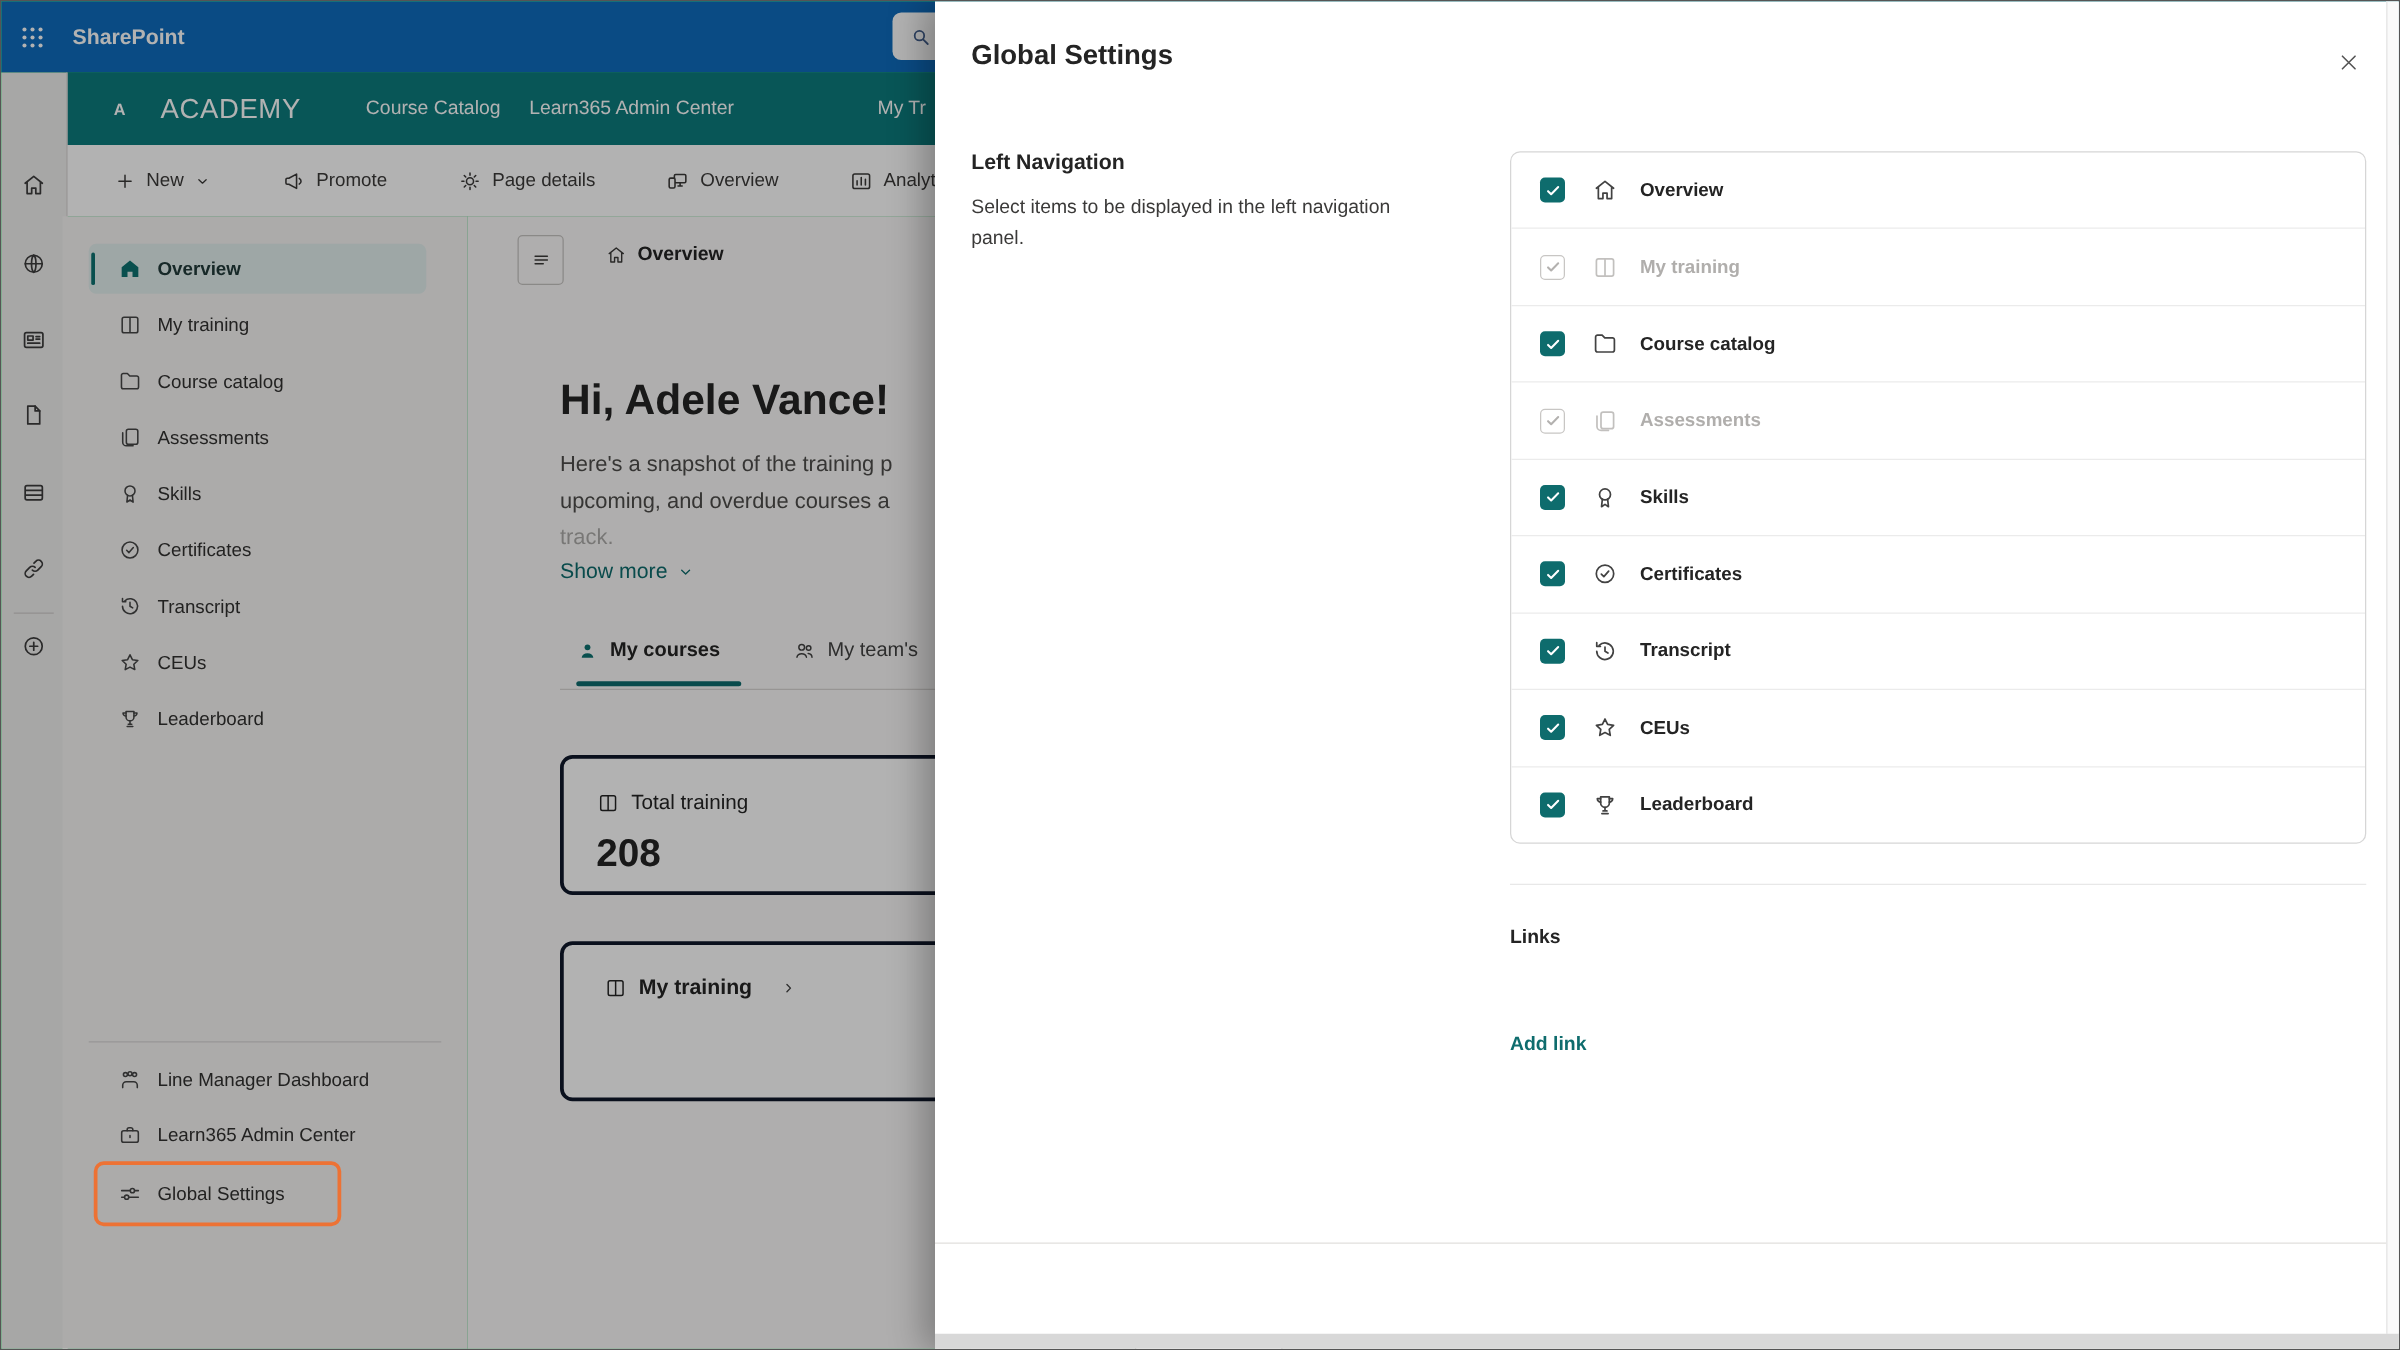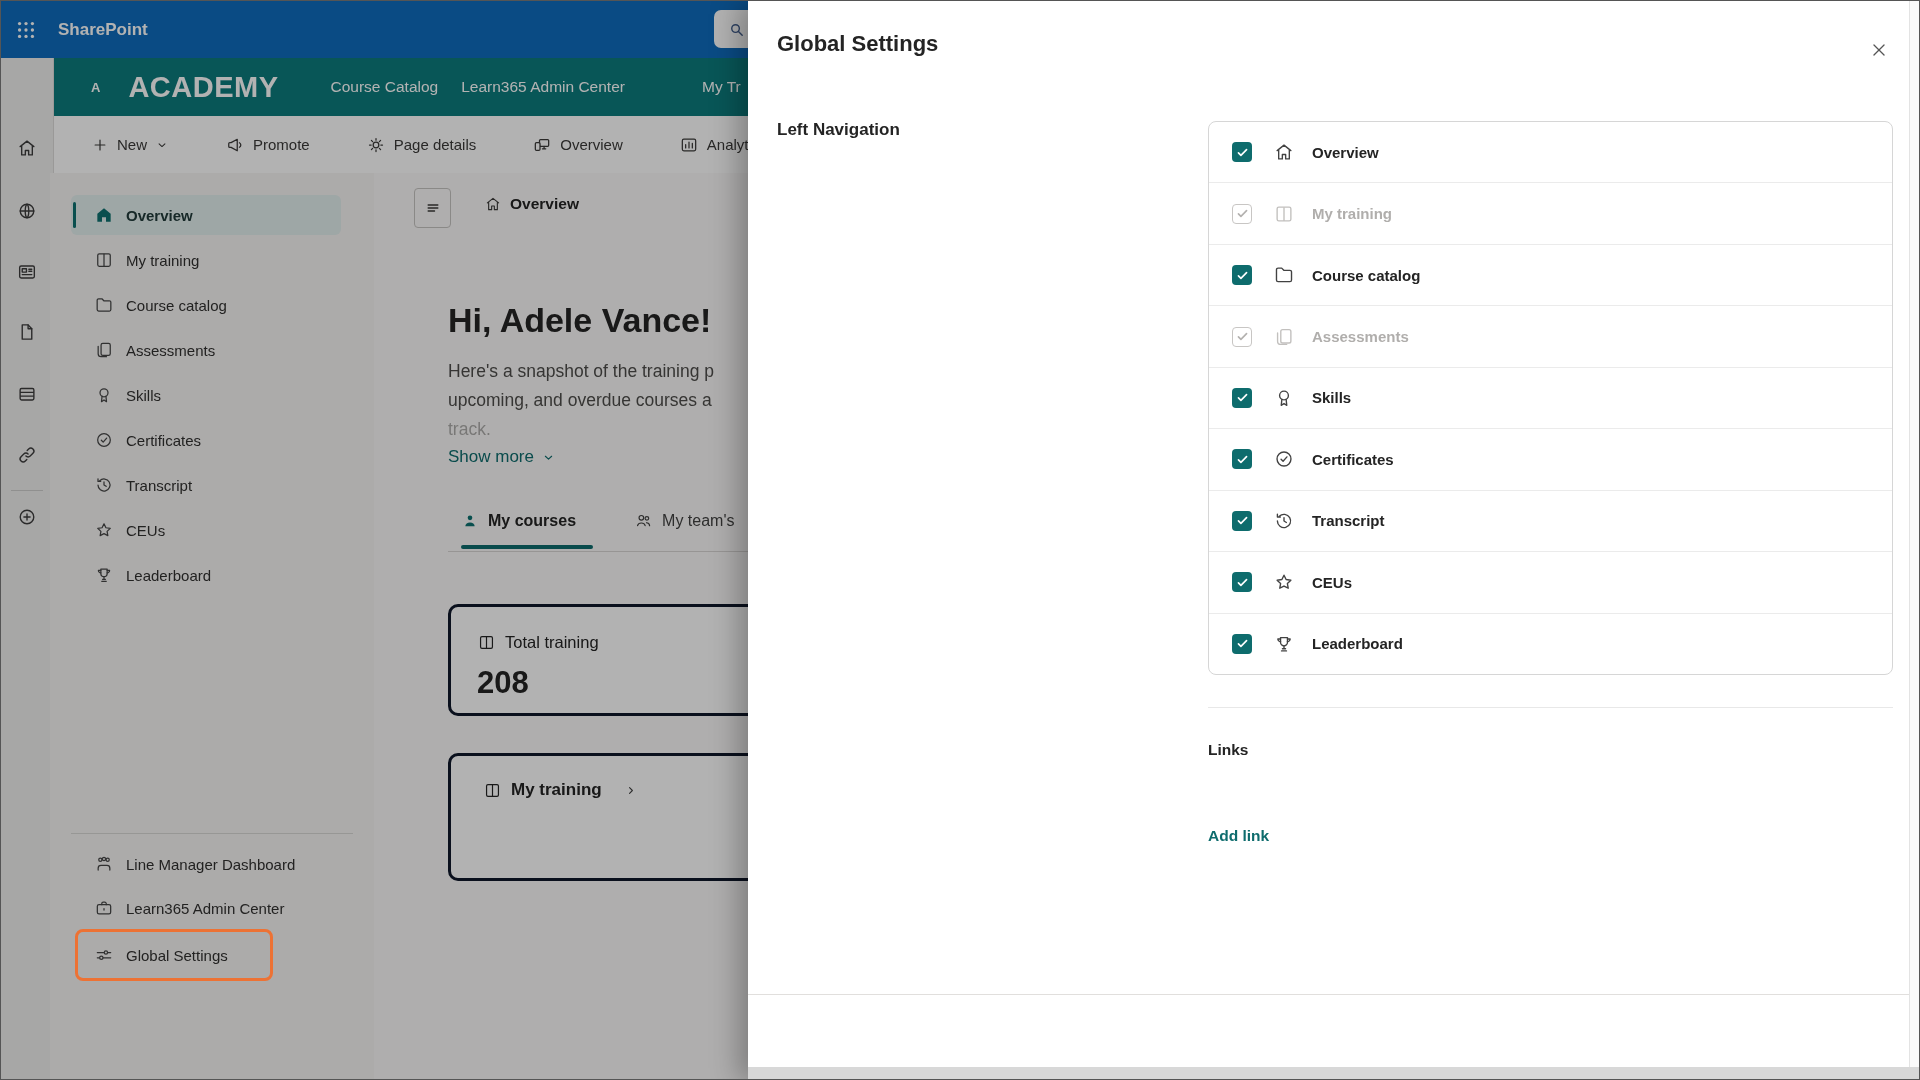--- a/index.html
+++ b/index.html
@@ -12,21 +12,21 @@
 
   
   .suite-bar{left:0;top:0;width:1920px;height:57px;background:#0f6cbd;display:flex;align-items:center;}
   .waffle{width:49px;height:57px;display:flex;align-items:center;justify-content:center;cursor:pointer;}
   .suite-title{color:#fff;font-size:17px;font-weight:bold;margin-left:8px;}
   .search-box{left:713px;top:9px;width:520px;height:38px;background:#fff;border-radius:7px;
               display:flex;align-items:center;padding-left:13px;box-sizing:border-box;color:#44618f;}
 
   .site-band{left:49px;top:57px;width:1871px;height:58px;background:#0c7b7d;display:flex;align-items:center;color:#fff;}
   .site-logo{font-size:13px;font-weight:600;margin-left:41px;}
-  .site-name{font-size:29px;font-weight:bold;letter-spacing:.5px;margin-left:28px;}
+  .site-name{font-size:22px;font-weight:normal;letter-spacing:.5px;margin-left:28px;}
   .site-nav{display:flex;margin-left:52px;font-size:15.5px;}
   .site-nav .navlink{margin-right:23px;white-space:nowrap;cursor:pointer;}
   .site-nav .navlink.last{position:absolute;left:652px;}
 
   .toolbar{left:49px;top:115px;width:1871px;height:57px;background:#fff;display:flex;align-items:center;
            color:#3b3a39;font-size:15px;}
   .tb-item{display:flex;align-items:center;gap:8px;cursor:pointer;white-space:nowrap;}
 
   .rail{left:0;top:57px;width:52px;height:1023px;background:#f0efee;border-right:1px solid #dddcda;color:#3d3d3d;}
   .rail .ric{position:absolute;left:15px;cursor:pointer;}
@@ -459,20 +459,21 @@
     <div class="abs panel-title">Global Settings</div>
     <div class="abs close-btn">
       <span>
         <svg width="22" height="22" viewBox="0 0 24 24" fill="none" stroke="currentColor" stroke-width="1.4" stroke-linecap="round">
             <path d="M6.5 6.5l11 11M17.5 6.5l-11 11"></path>
           </svg>
       </span>
     </div>
 
     <div class="abs sec-heading">Left Navigation</div>
+    <div class="abs sec-desc">Select items to be displayed in the left navigation panel.</div>
 
     <div class="abs chk-list">
 
       <div class="chk-row">
         <span class="chk-box">
           <svg width="13" height="13" viewBox="0 0 24 24" fill="none" stroke="#fff" stroke-width="3" stroke-linecap="round" stroke-linejoin="round">
               <path d="M4.5 12.8l4.6 4.6L19.5 6.6"></path>
             </svg>
         </span>
         <span class="chk-icon">

